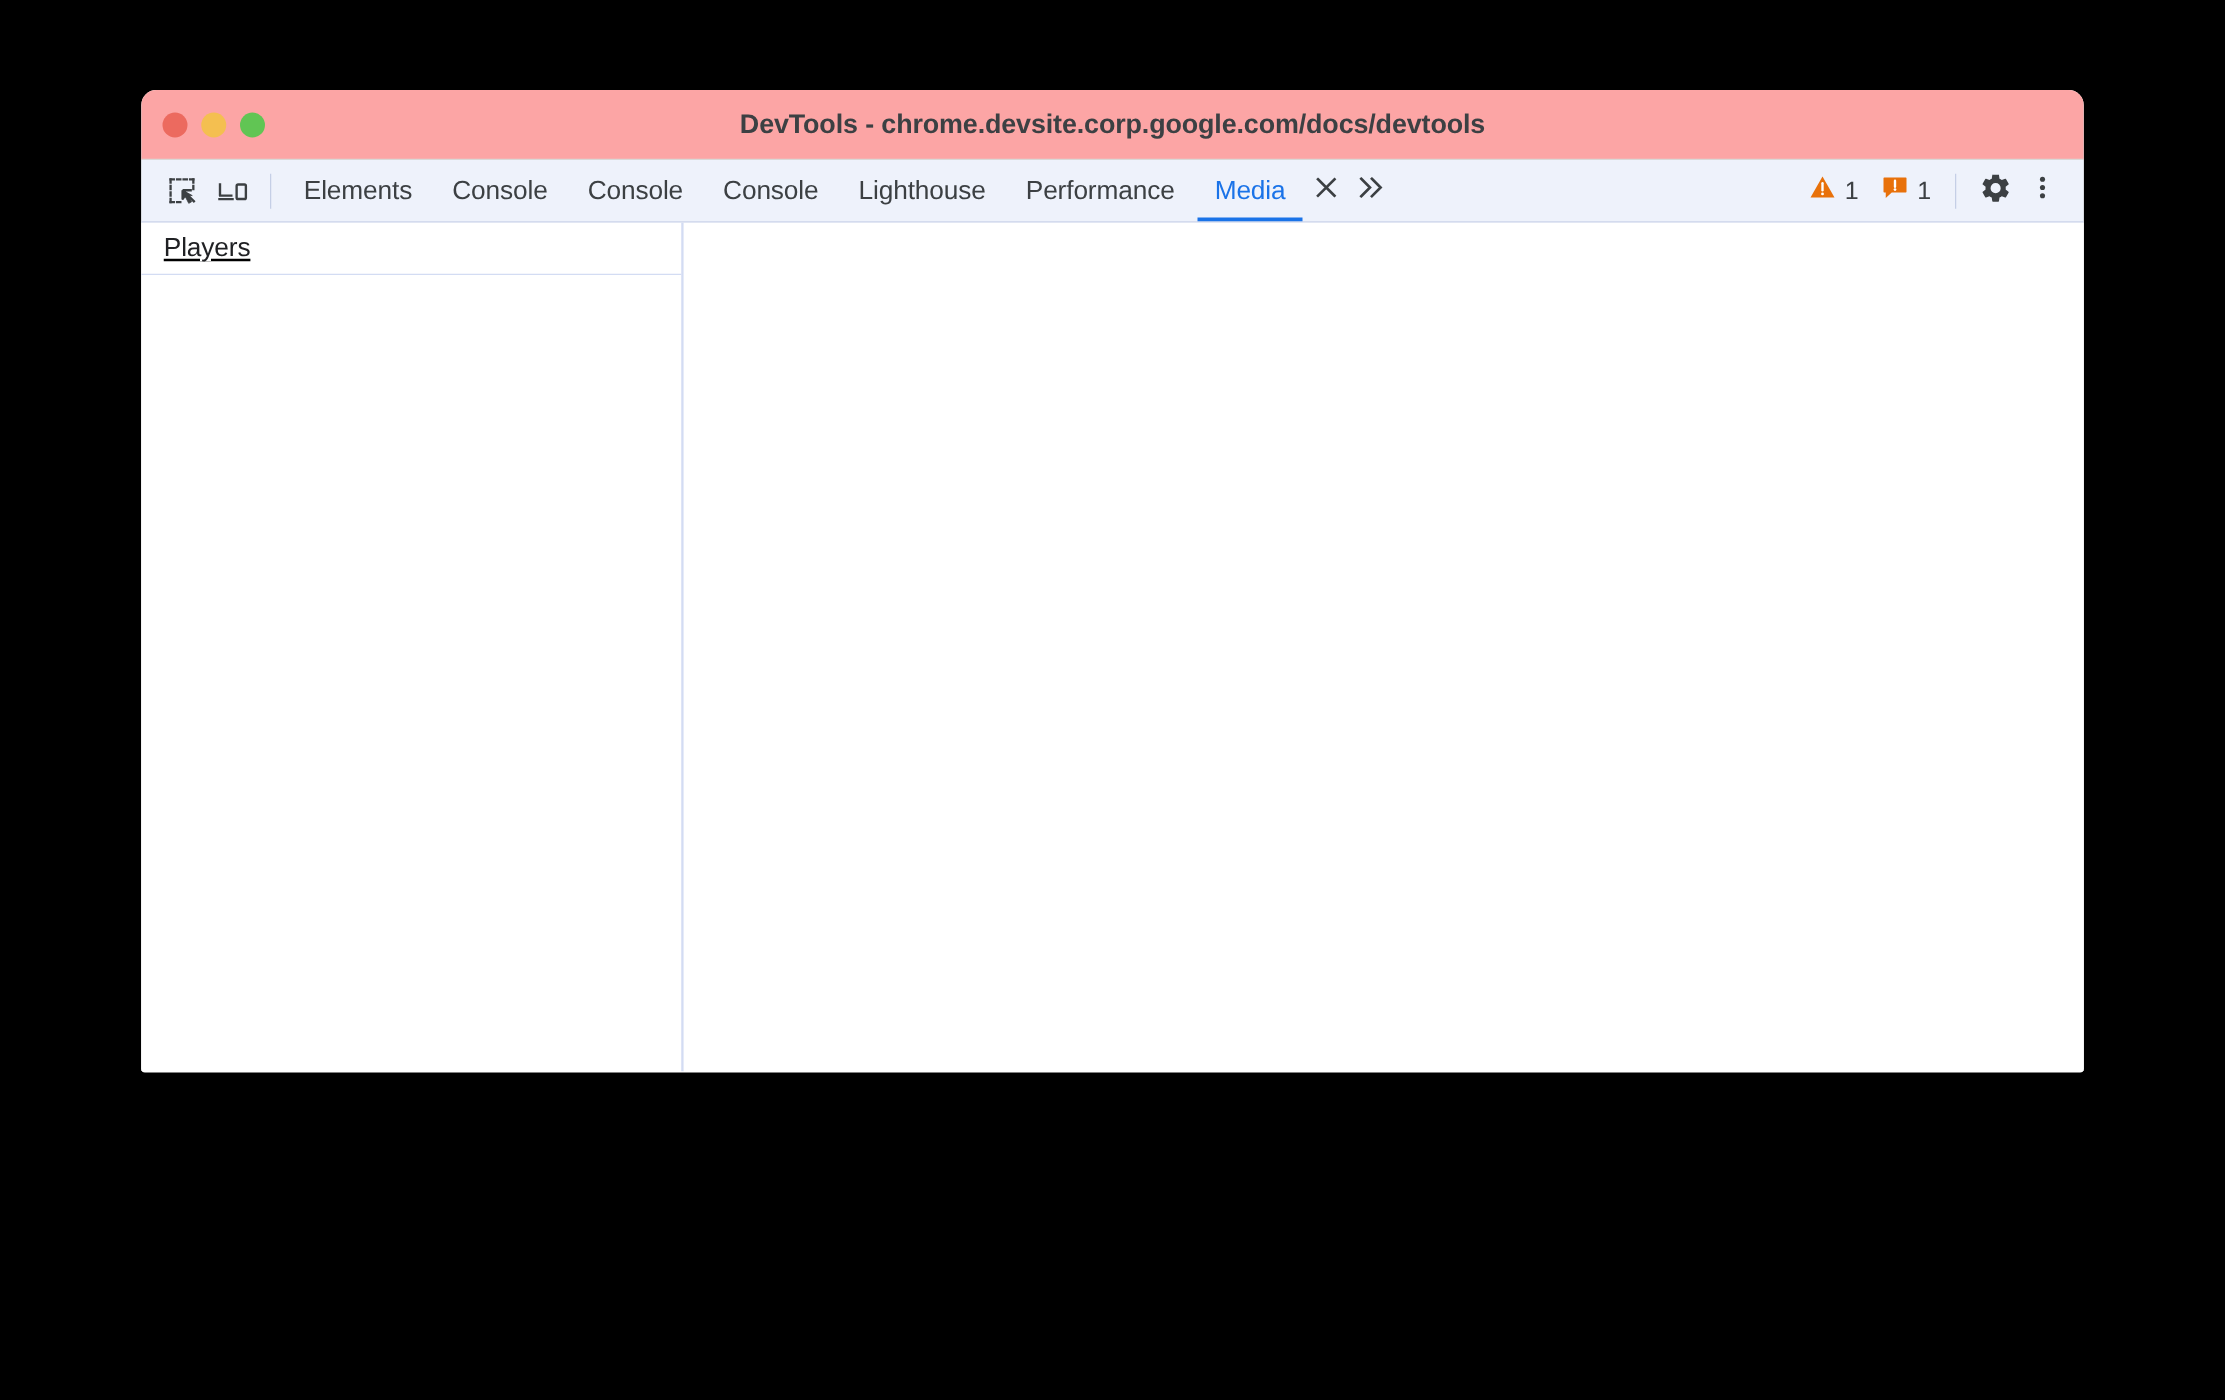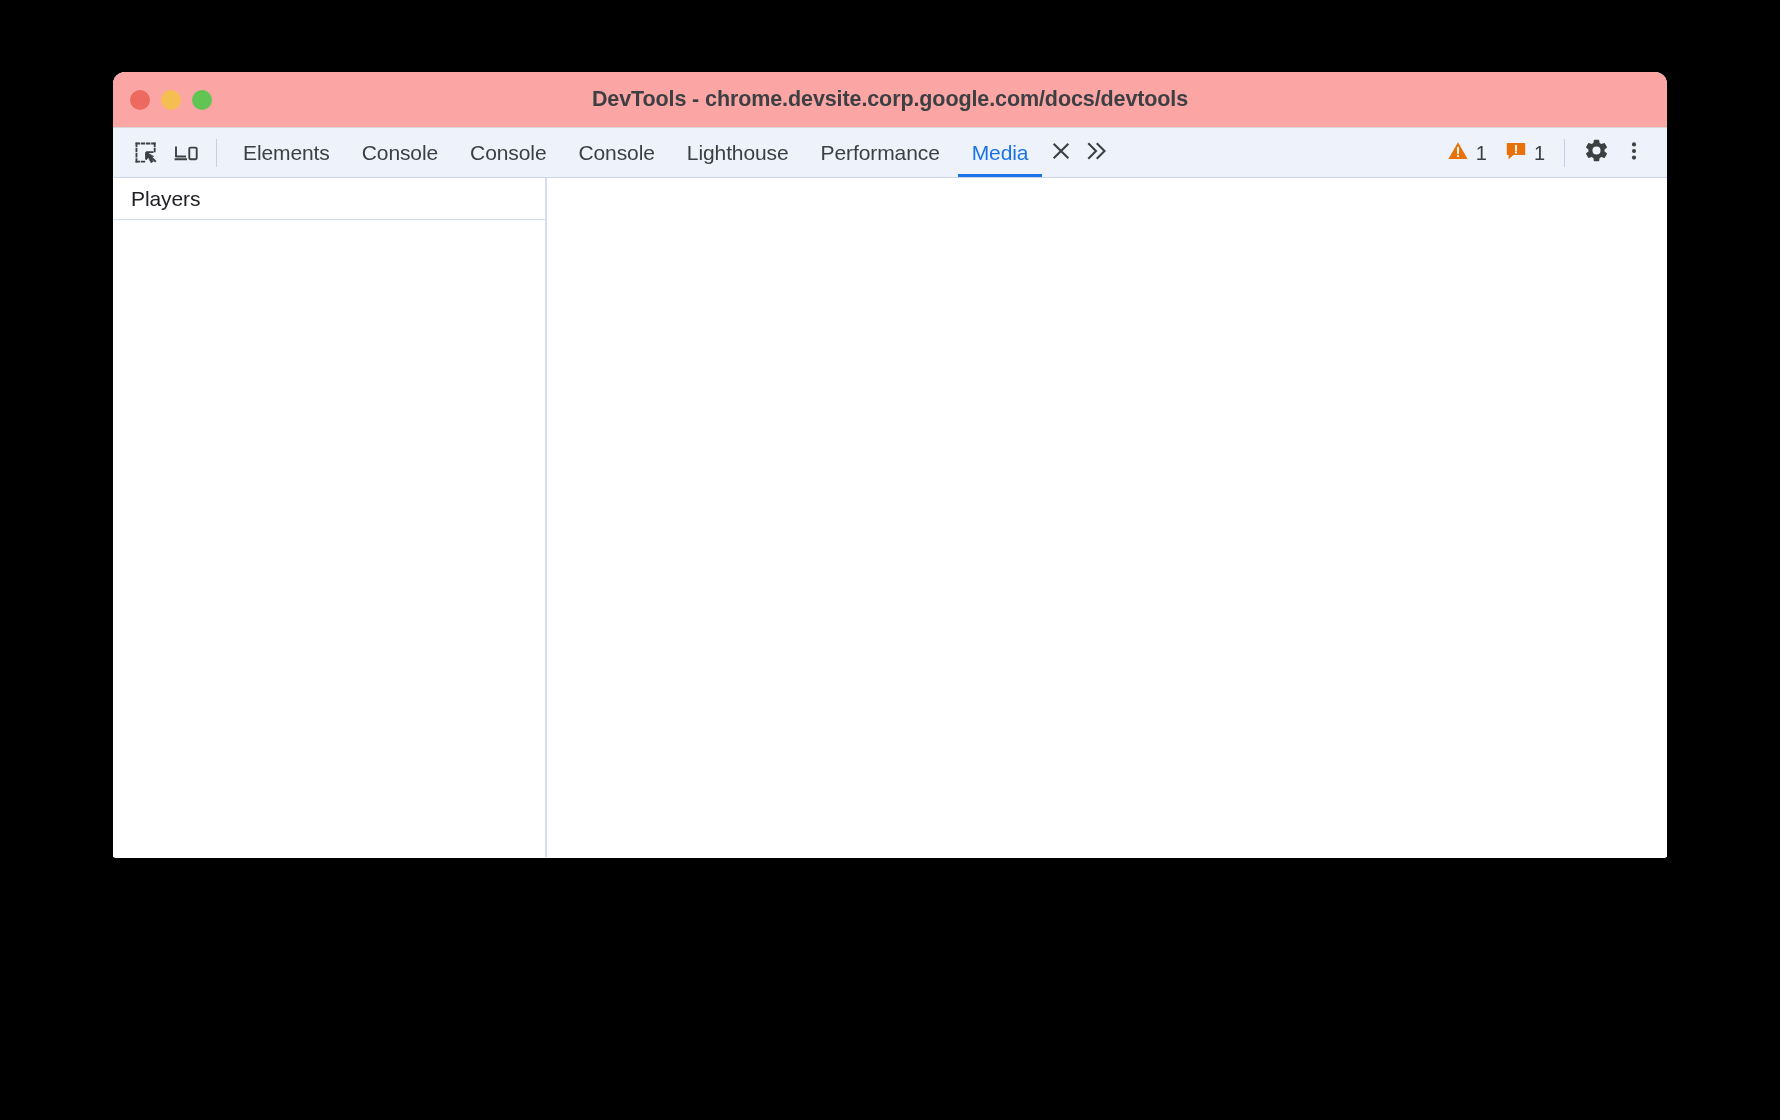--- a/index.html
+++ b/index.html
@@ -220,20 +220,21 @@
     flex-direction: column;
   }
 
   .sidebar-header {
     height: 42px;
     display: flex;
     align-items: center;
     padding-left: 18px;
     border-bottom: 1px solid #d3dcf3;
     box-sizing: border-box;
+    text-decoration: underline;
   }
 
   .sidebar-header-title {
     font-size: 21px;
     color: #202124;
     letter-spacing: -0.1px;
     user-select: none;
   }
 
   .sidebar-list {

